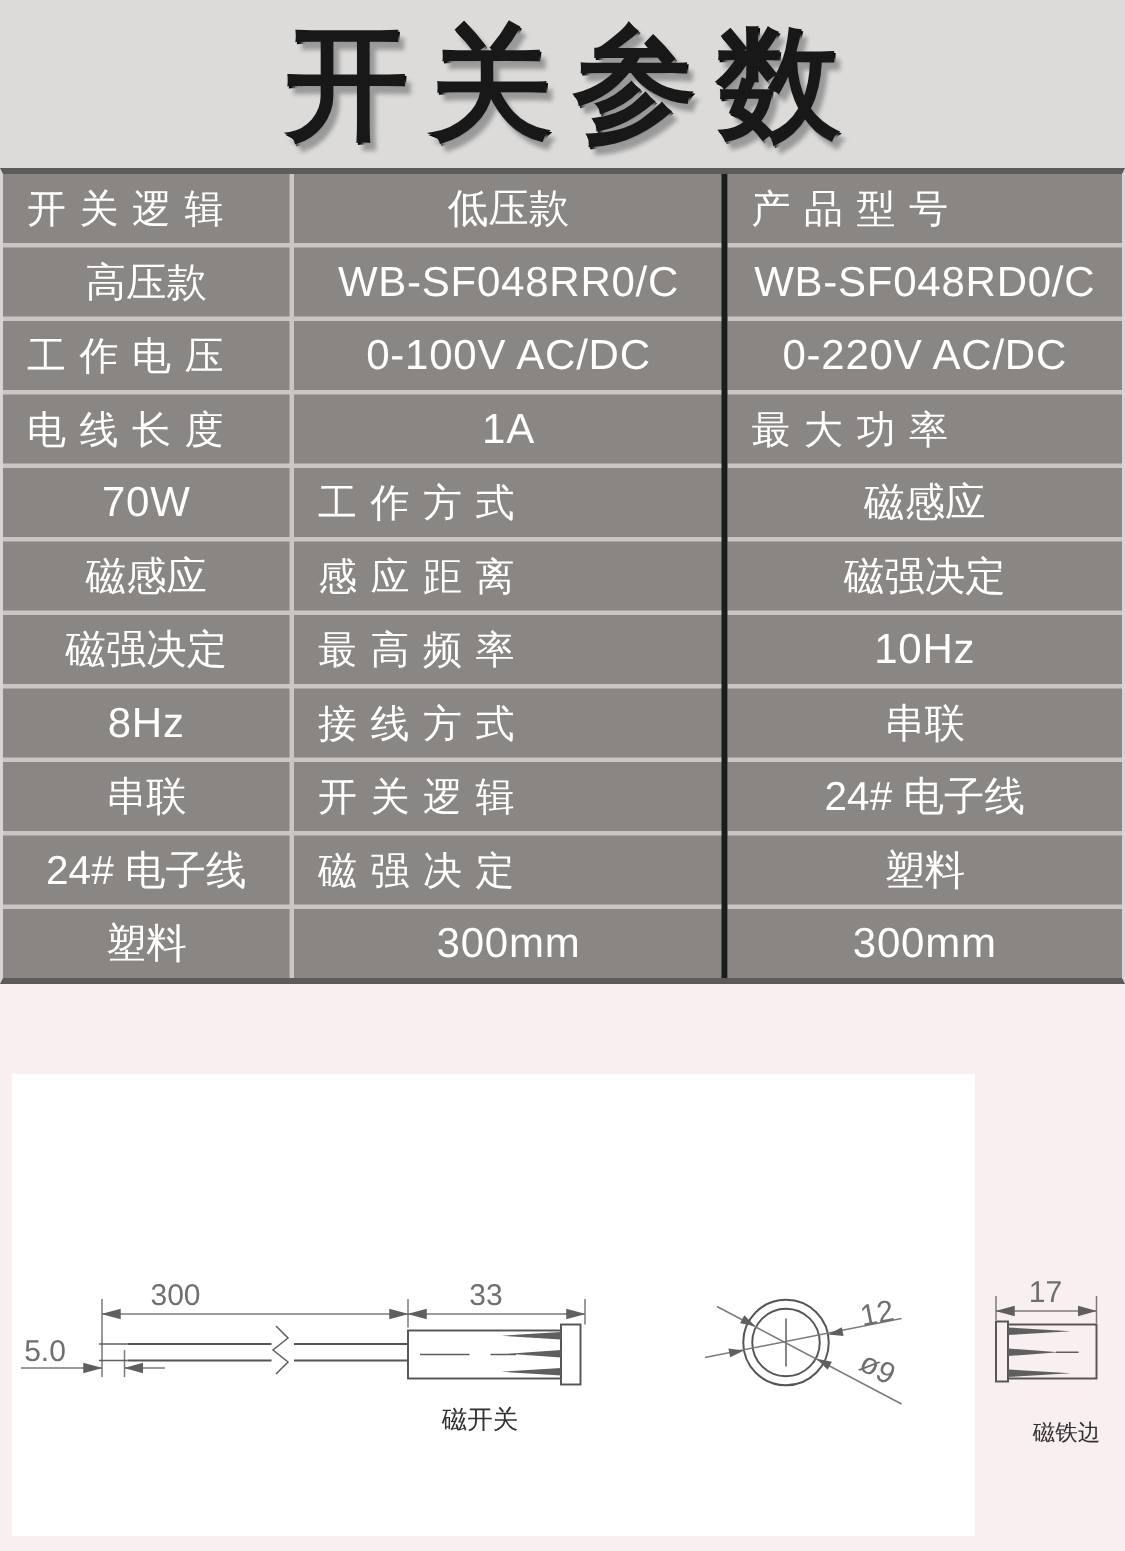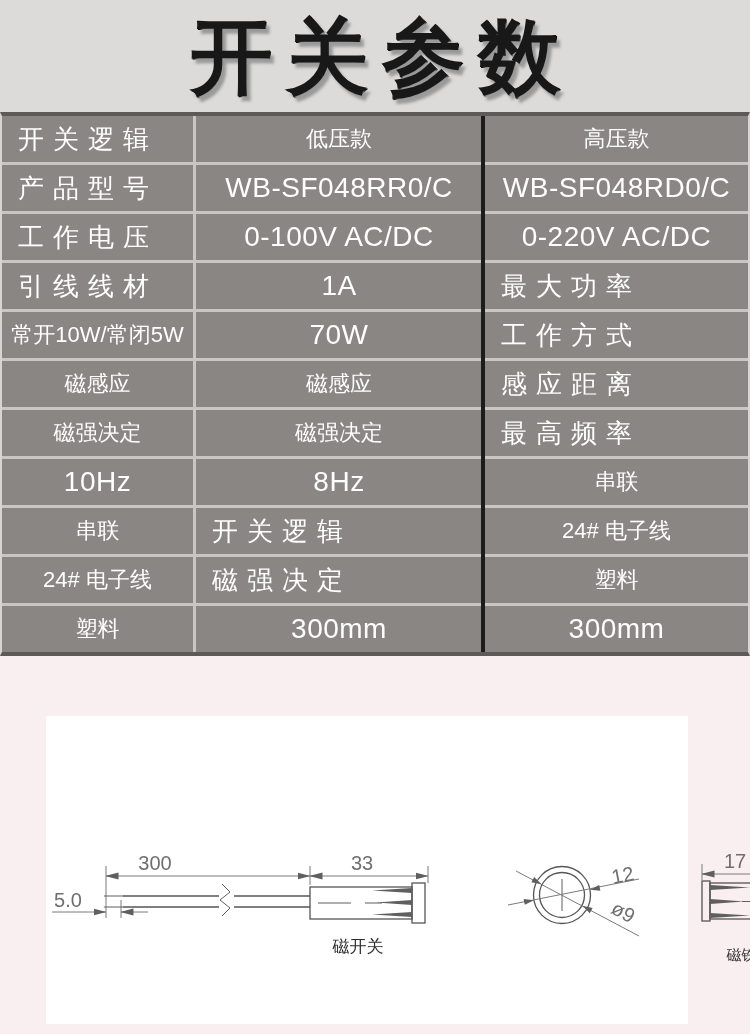--- a/index.html
+++ b/index.html
@@ -33,33 +33,32 @@
     border-right:2px solid #d7d5d3;
   }
   .cell{
     background:#8a8683;color:#ffffff;
     display:flex;align-items:center;overflow:hidden;
   }
   .cell.label{
     padding-left:16px;font-size:26px;letter-spacing:9px;white-space:nowrap;font-family:Liberation Mono, monospace;
   }
   .cell.val{
-    justify-content:center;font-size:22px;white-space:nowrap;
+    justify-content:center;font-size:27px;white-space:nowrap;
   }
   .cell.val.latin{font-size:28px;letter-spacing:0.5px;}
   .cell.val.small{font-size:22px;}
   .divider-dark{
     position:absolute;left:479px;top:0;bottom:0;width:4px;
     background:#1c1c1c;
   }
   
   .drawing-panel{
     position:absolute;left:8px;top:716px;width:642px;height:308px;
     background:#ffffff;
-    margin-left:38px;
   }
   .drawing-panel svg{display:block;}
   .drawing .ln{stroke:#5f5f5f;stroke-width:1;fill:none;}
   .drawing .dim{stroke:#7a7a7a;stroke-width:1;fill:none;}
   .drawing .shape{stroke:#555555;stroke-width:1.3;fill:none;}
   .drawing polygon.arrow,.drawing polygon.wedge{fill:#5f5f5f;stroke:none;}
   .drawing text{fill:#6f6f6f;font-size:20px;font-family:"Liberation Sans",sans-serif;stroke:none;}
   .drawing text.cap{fill:#2f2f2f;font-size:17px;}
   .drawing text.cap-s{fill:#2f2f2f;font-size:15px;}
 </style>
@@ -68,49 +67,49 @@
 
 <div class="page">
 
   <div class="title-band">
     <div class="title">开关参数</div>
   </div>
 
   <div class="spec-table">
     <div class="cell label">开关逻辑</div>
     <div class="cell val">低压款</div>
+    <div class="cell label">产品型号</div>
+
     <div class="cell val">高压款</div>
-
-    <div class="cell label">产品型号</div>
     <div class="cell val latin">WB-SF048RR0/C</div>
     <div class="cell val latin">WB-SF048RD0/C</div>
 
     <div class="cell label">工作电压</div>
     <div class="cell val latin">0-100V AC/DC</div>
     <div class="cell val latin">0-220V  AC/DC</div>
 
-    <div class="cell label">引线线材</div>
+    <div class="cell label">电线长度</div>
     <div class="cell val latin">1A</div>
 
     <div class="cell label">最大功率</div>
-    <div class="cell val small">常开10W/常闭5W</div>
     <div class="cell val latin">70W</div>
 
     <div class="cell label">工作方式</div>
     <div class="cell val">磁感应</div>
     <div class="cell val">磁感应</div>
 
     <div class="cell label">感应距离</div>
     <div class="cell val">磁强决定</div>
     <div class="cell val">磁强决定</div>
 
     <div class="cell label">最高频率</div>
     <div class="cell val latin">10Hz</div>
     <div class="cell val latin">8Hz</div>
 
+    <div class="cell label">接线方式</div>
     <div class="cell val">串联</div>
     <div class="cell val">串联</div>
 
     <div class="cell label">开关逻辑</div>
     <div class="cell val">24# 电子线</div>
     <div class="cell val">24# 电子线</div>
 
     <div class="cell label">磁强决定</div>
     <div class="cell val">塑料</div>
     <div class="cell val">塑料</div>

